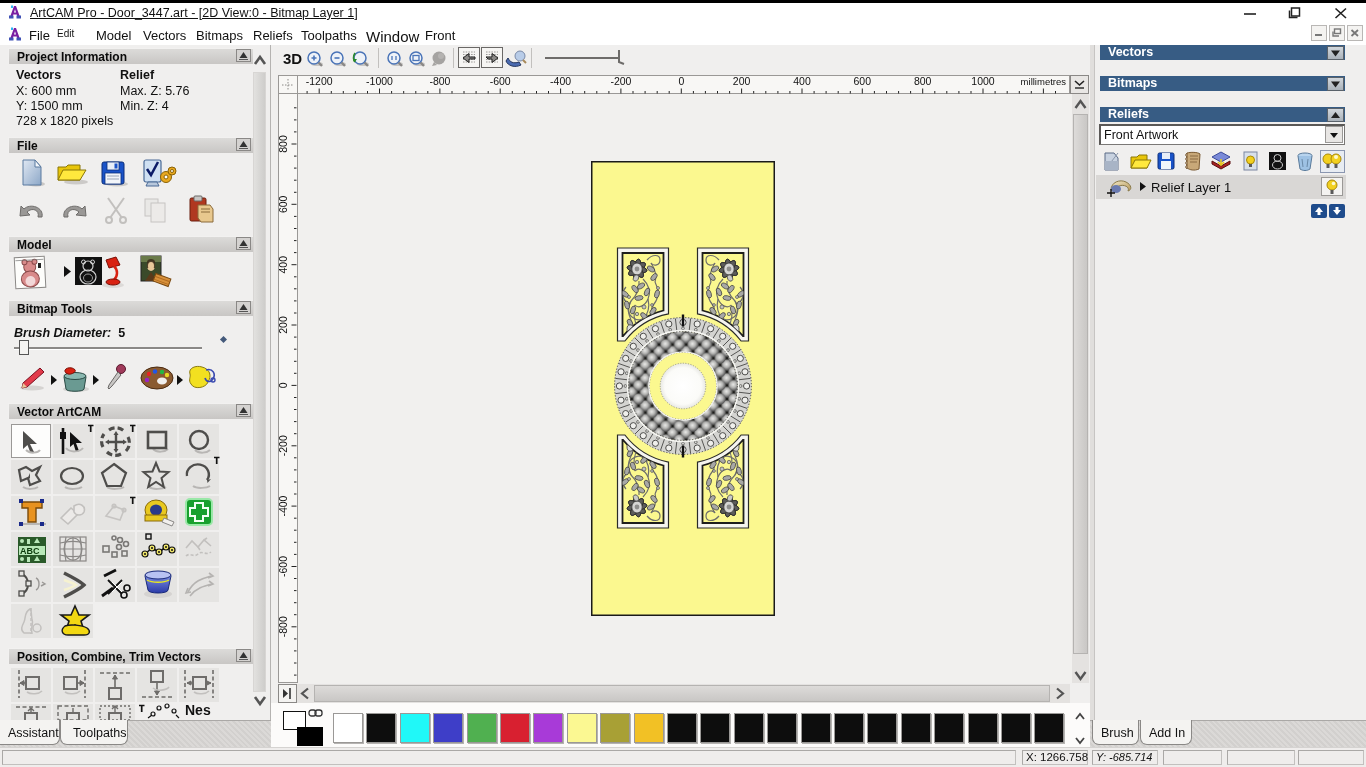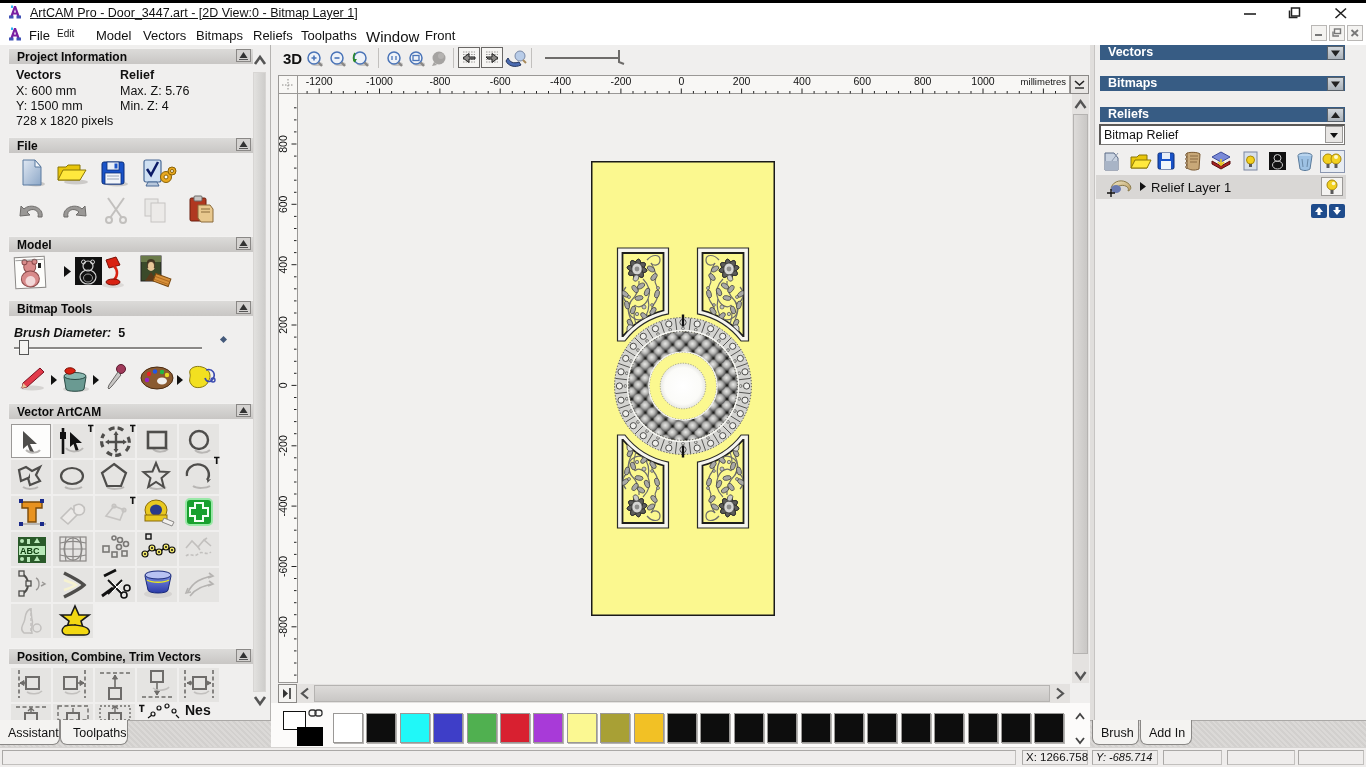--- a/index.html
+++ b/index.html
@@ -1053,21 +1053,21 @@
 <div style="position:absolute;left:1327px;top:77px;width:17px;height:14px;background:linear-gradient(#d2d7dc,#aab2ba);border:1px solid #5a626a;box-sizing:border-box;"></div>
 <svg style="position:absolute;left:1327px;top:77px;overflow:visible" width="17" height="14">
     <path d="M4 4.5 L13 4.5 L8.5 10.5 Z" fill="#222"></path>
   </svg>
 <div class="bhdr" style="left:1100px;top:107px;width:245px;">Reliefs</div>
 <div style="position:absolute;left:1327px;top:108px;width:17px;height:14px;background:linear-gradient(#d2d7dc,#aab2ba);border:1px solid #5a626a;box-sizing:border-box;"></div>
 <svg style="position:absolute;left:1327px;top:108px;overflow:visible" width="17" height="14">
     <path d="M8.5 4 L13 10 L4 10 Z" fill="#222"></path>
   </svg>
 <div style="position:absolute;left:1099px;top:124px;width:246px;height:21px;background:#fff;border:1px solid #7a7876;border-top:2px solid #5a5856;border-left:2px solid #5a5856;box-sizing:border-box;"></div>
-<div style="position:absolute;left:1104px;top:128px;white-space:nowrap;font-size:12.5px;">Bitmap Relief</div>
+<div style="position:absolute;left:1104px;top:128px;white-space:nowrap;font-size:12.5px;">Front Artwork</div>
 <div style="position:absolute;left:1325px;top:126px;width:18px;height:17px;background:#e8e6e4;border:1px solid #9a9896;box-sizing:border-box;"></div>
 <svg style="position:absolute;left:1325px;top:126px;overflow:visible" width="18" height="17">
     <path d="M5 7 L13 7 L9 12 Z" fill="#111"></path>
   </svg>
 <svg style="position:absolute;left:1103px;top:151px;overflow:visible" width="22" height="21">
     <path d="M2 2 h9 l4 5 v12 h-13 Z" fill="#c8d2e0" stroke="#5a6a86"></path>
     <path d="M2 19 L15 2" stroke="#8a96aa"></path>
     <rect x="2" y="10" width="13" height="9" fill="#a8b4c6"></rect>
   </svg>
 <svg style="position:absolute;left:1130px;top:151px;overflow:visible" width="22" height="21">

